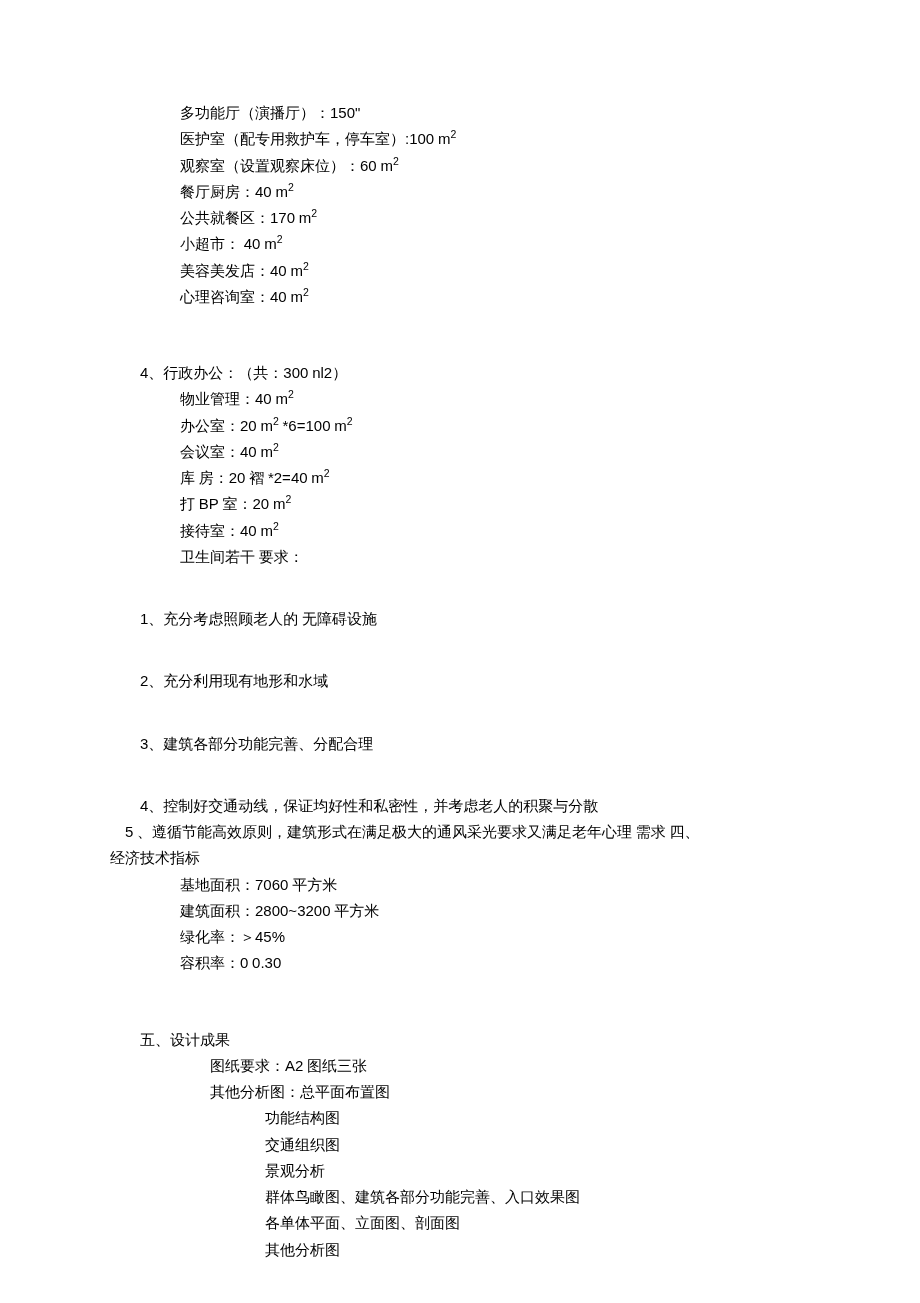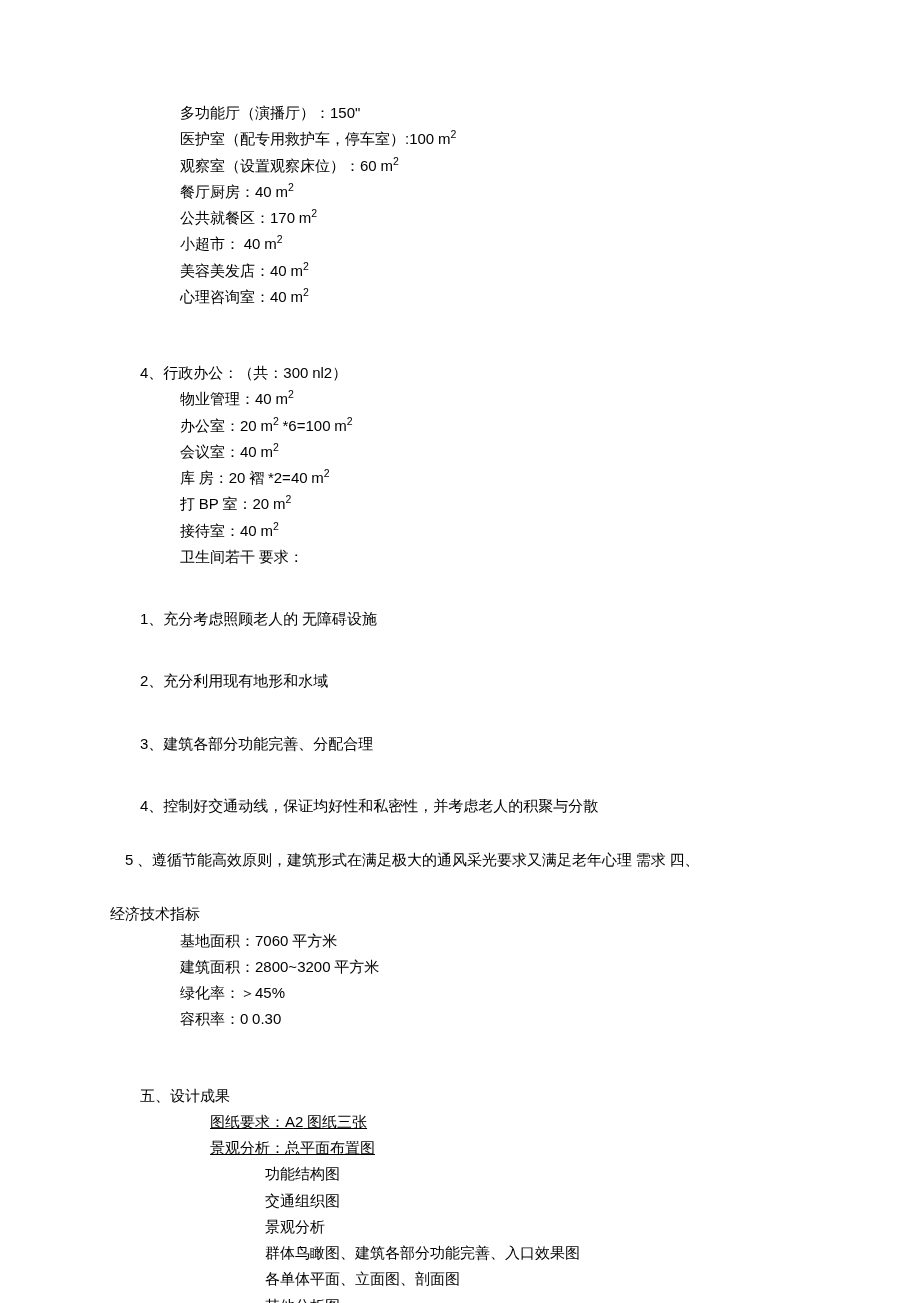--- a/index.html
+++ b/index.html
@@ -14,24 +14,24 @@
       box-sizing: border-box;
     }
     .arial {
       font-family: Arial, sans-serif;
     }
     sup {
       font-size: 0.7em;
       vertical-align: super;
       line-height: 0;
     }
-    .indent-0 { padding-left: 0; margin-top: 28px; }
+    .indent-0 { padding-left: 0; }
     .indent-1 { padding-left: 30px; margin-top: 36px; }
     .indent-2 { padding-left: 70px; }
-    .indent-3 { padding-left: 100px; text-decoration: underline; }
+    .indent-3 { padding-left: 100px; }
     .indent-4 { padding-left: 155px; }
     .line { white-space: pre-wrap; }
     .spacer { height: 14px; }
   </style>
 </head>
 <body>
 
 <div class="line indent-2">多功能厅（演播厅）：<span class="arial">150"</span></div>
 <div class="line indent-2">医护室（配专用救护车，停车室）<span class="arial">:100</span> <span class="arial">m<sup>2</sup></span></div>
 <div class="line indent-2">观察室（设置观察床位）：<span class="arial">60</span> <span class="arial">m<sup>2</sup></span></div>
@@ -61,19 +61,19 @@
 
 <div class="line indent-2">基地面积：<span class="arial">7060</span> 平方米</div>
 <div class="line indent-2">建筑面积：<span class="arial">2800~3200</span> 平方米</div>
 <div class="line indent-2">绿化率：＞<span class="arial">45%</span></div>
 <div class="line indent-2">容积率：<span class="arial">0</span> <span class="arial">0.30</span></div>
 
 <div class="spacer"></div>
 
 <div class="line indent-1">五、设计成果</div>
 <div class="line indent-3">图纸要求：<span class="arial">A2</span> 图纸三张</div>
-<div class="line indent-3">景观分析：总平面布置图</div>
+<div class="line indent-3">其他分析图：总平面布置图</div>
 <div class="line indent-4">功能结构图</div>
 <div class="line indent-4">交通组织图</div>
 <div class="line indent-4">景观分析</div>
 <div class="line indent-4">群体鸟瞰图、建筑各部分功能完善、入口效果图</div>
 <div class="line indent-4">各单体平面、立面图、剖面图</div>
 <div class="line indent-4">其他分析图</div>
 
 </body></html>

